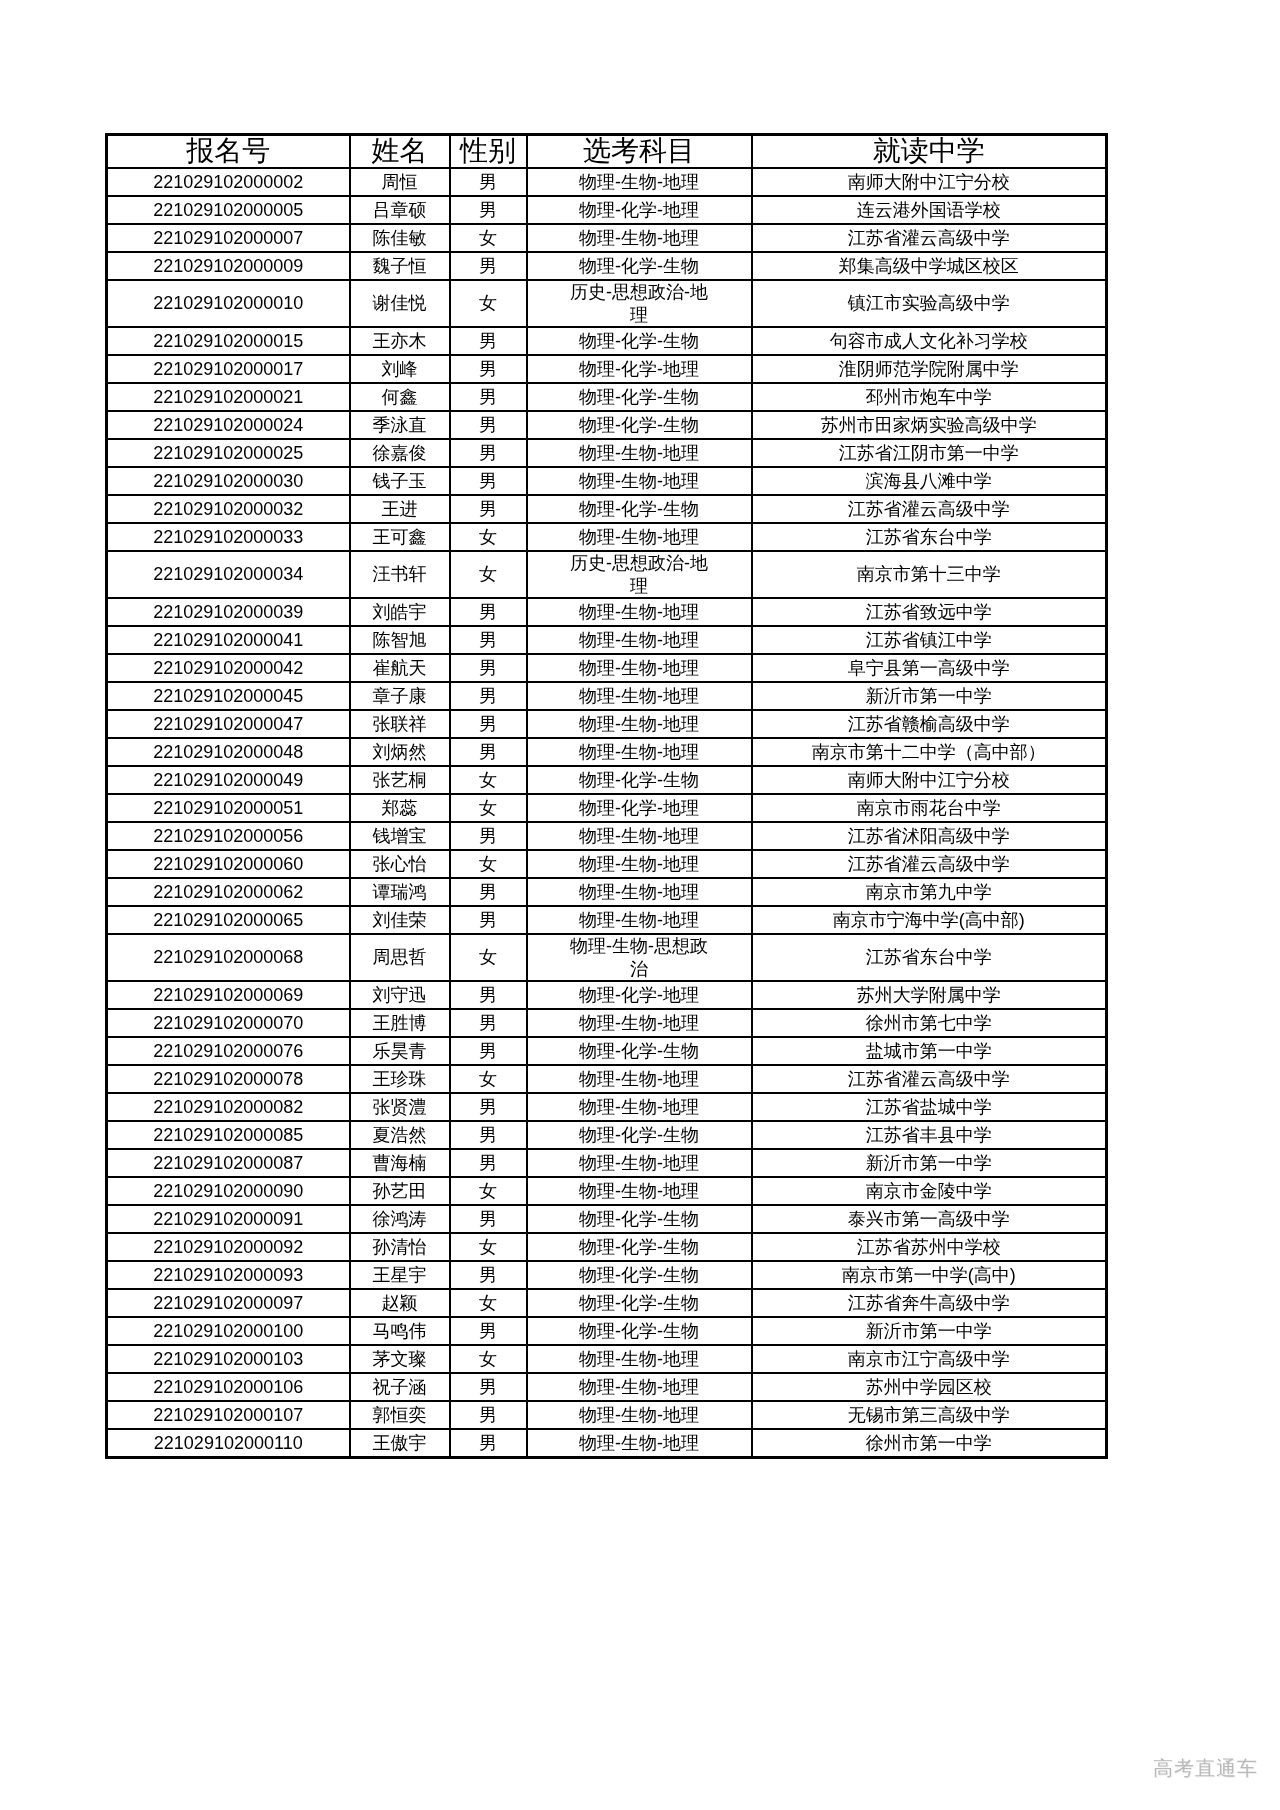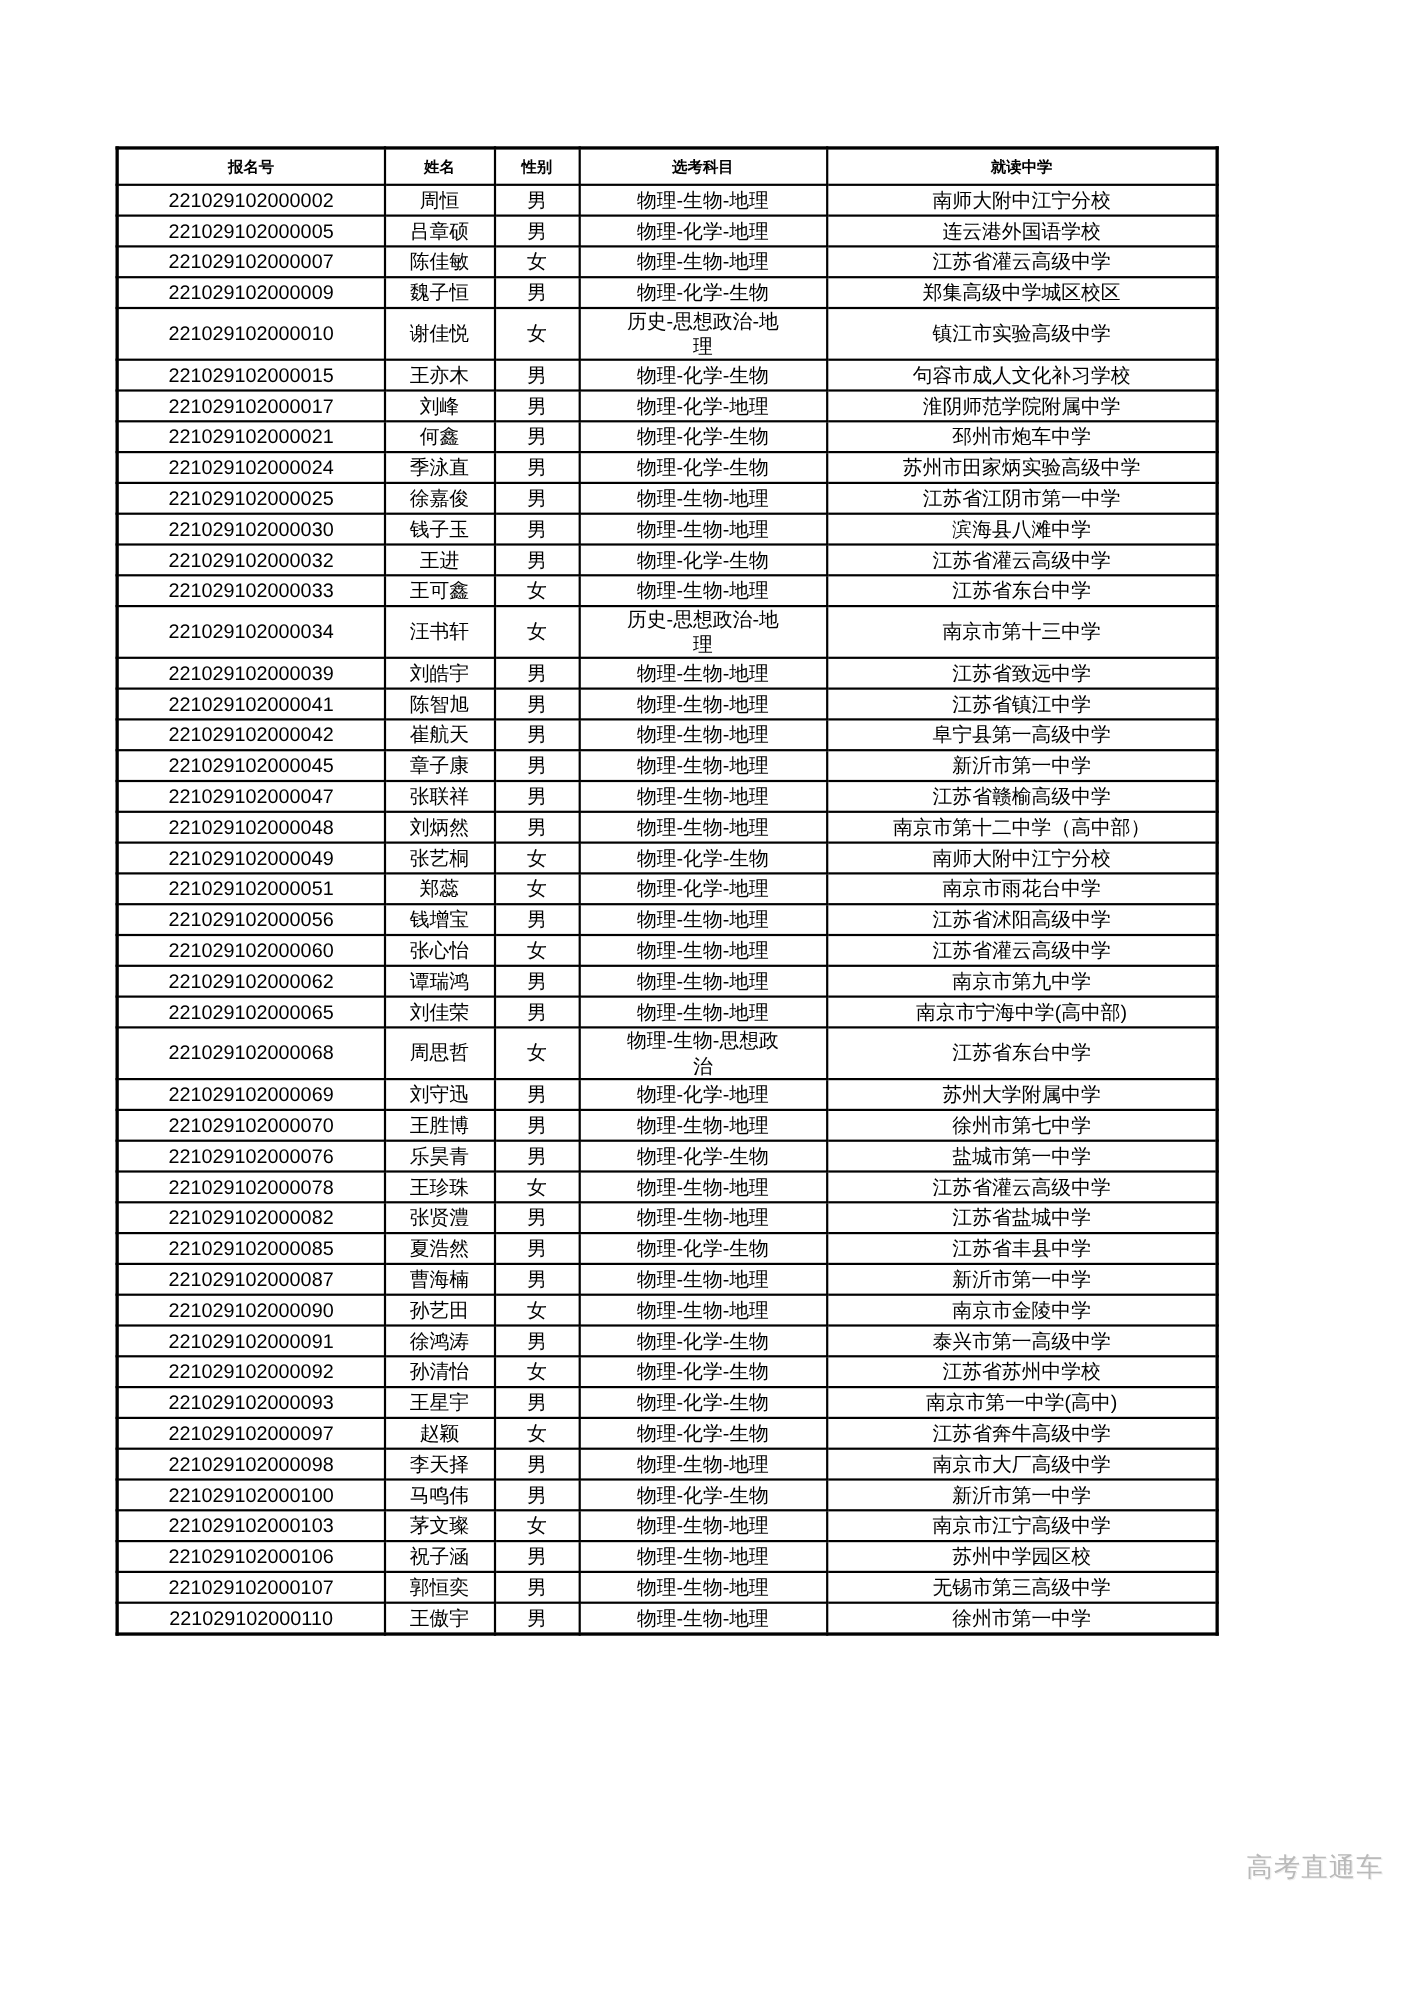--- a/index.html
+++ b/index.html
@@ -30,42 +30,42 @@
   table.roster th,
   table.roster td {
     border: 2px solid #000000;
     padding: 0;
     text-align: center;
     vertical-align: middle;
     overflow: hidden;
   }
   table.roster th {
     height: 31px;
-    font-size: 14px;
-    font-weight: bold;
+    font-size: 28px;
+    font-weight: normal;
     line-height: 1.1;
   }
   table.roster td {
     height: 26px;
     font-size: 18px;
     line-height: 1.25;
   }
   .cell-inner {
     margin: 0 auto;
   }
   
   .cell-inner.c3 {
     max-width: 150px;
     word-break: break-all;
   }
   .watermark {
     position: absolute;
     right: 22px;
-    top: 1681px;
-    font-size: 24px;
+    top: 1755px;
+    font-size: 20px;
     color: #b9b9b9;
     letter-spacing: 1px;
     text-shadow: 1px 1px 0 #efefef;
   }
 </style>
 </head>
 <body>
 
 <div class="table-wrap">
   <table class="roster">
@@ -744,37 +744,20 @@
           </td>
           <td>
             <div class="cell-inner c3">物理-化学-生物</div>
           </td>
           <td>
             <div class="cell-inner c4">江苏省奔牛高级中学</div>
           </td>
         </tr>
         <tr>
           <td>
-            <div class="cell-inner c0">221029102000098</div>
-          </td>
-          <td>
-            <div class="cell-inner c1">李天择</div>
-          </td>
-          <td>
-            <div class="cell-inner c2">男</div>
-          </td>
-          <td>
-            <div class="cell-inner c3">物理-生物-地理</div>
-          </td>
-          <td>
-            <div class="cell-inner c4">南京市大厂高级中学</div>
-          </td>
-        </tr>
-        <tr>
-          <td>
             <div class="cell-inner c0">221029102000100</div>
           </td>
           <td>
             <div class="cell-inner c1">马鸣伟</div>
           </td>
           <td>
             <div class="cell-inner c2">男</div>
           </td>
           <td>
             <div class="cell-inner c3">物理-化学-生物</div>

